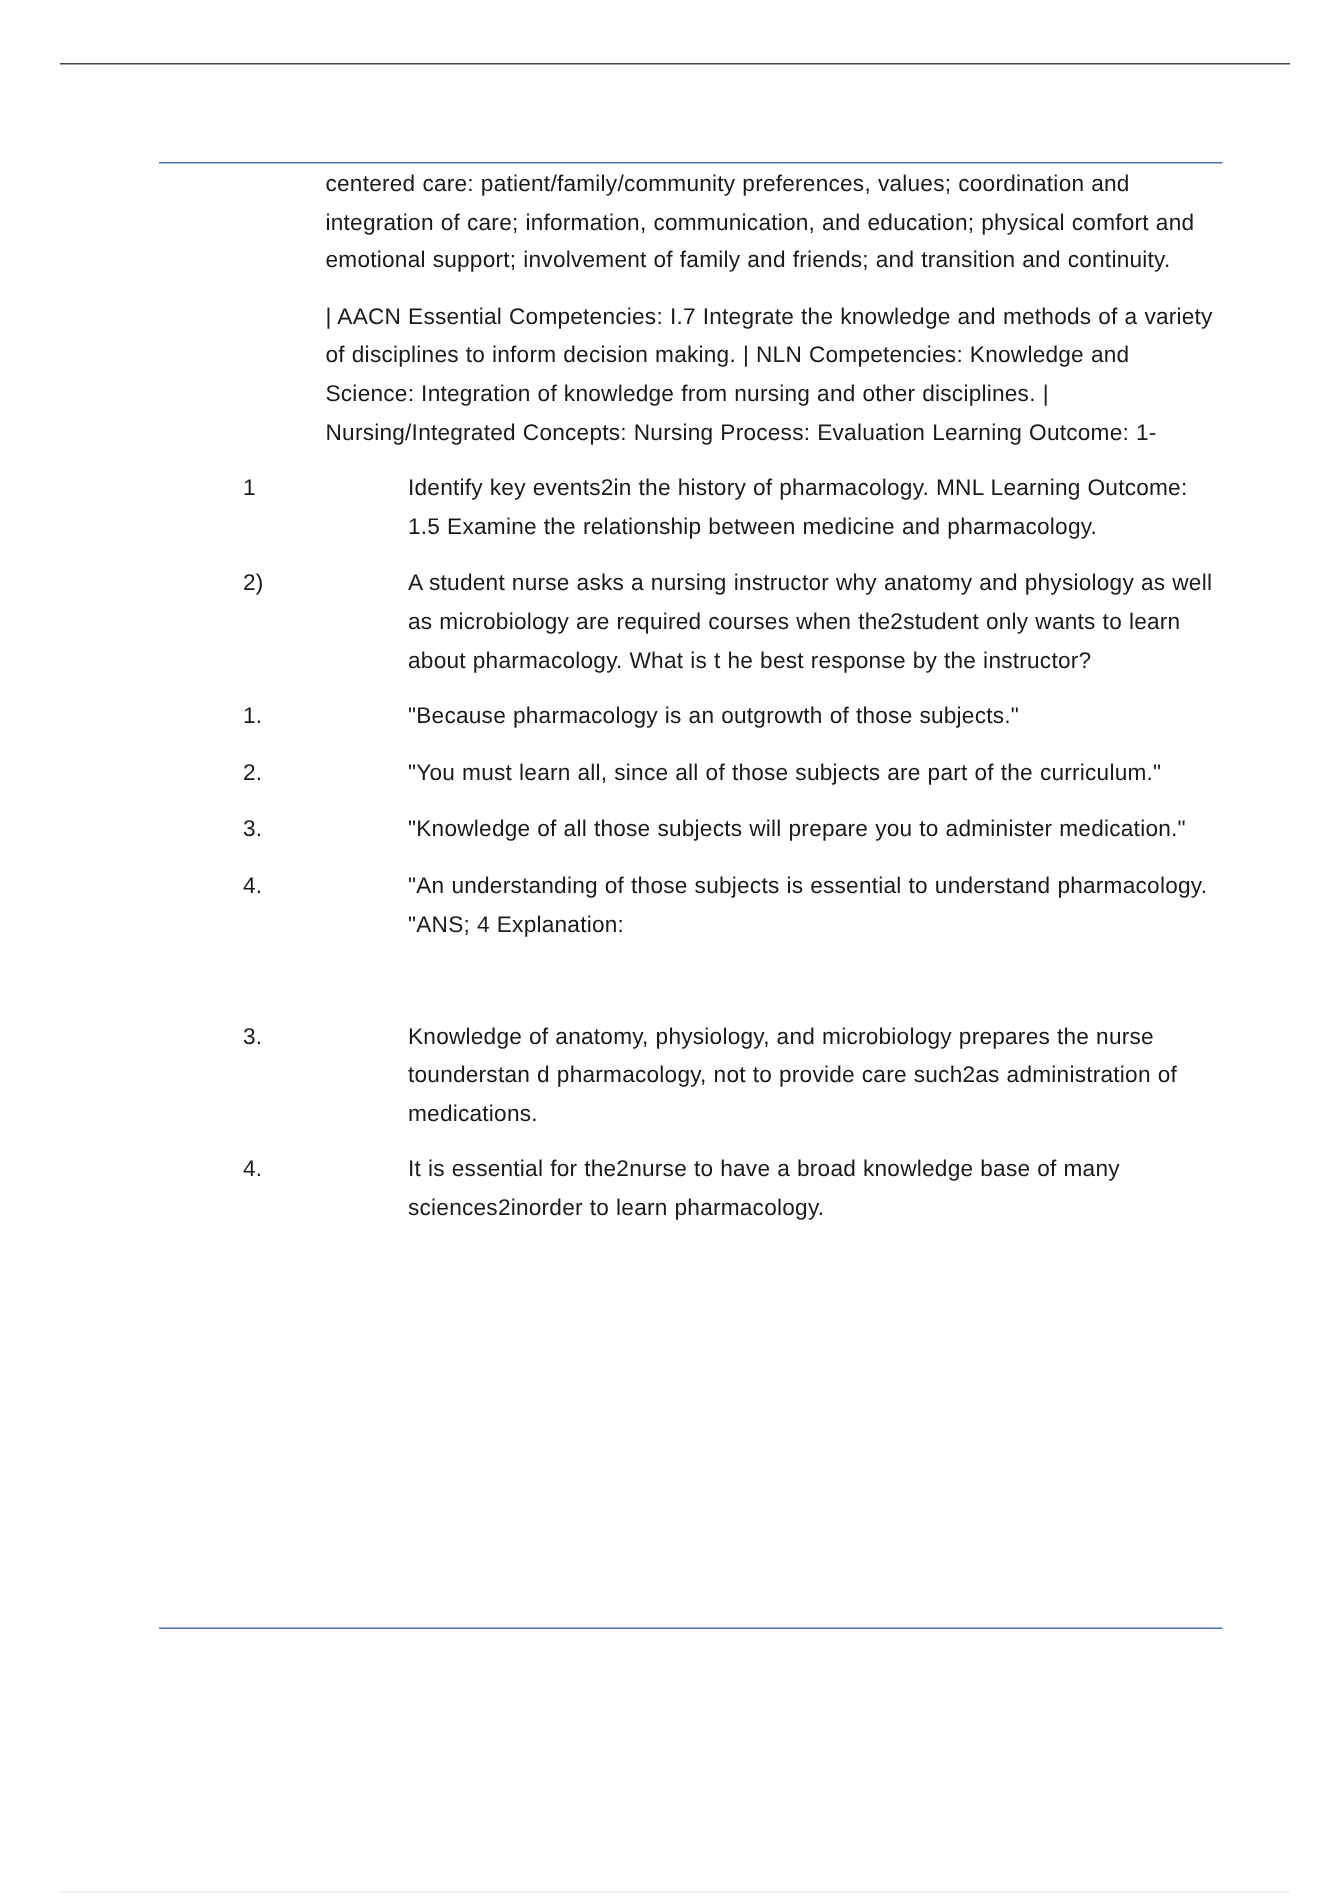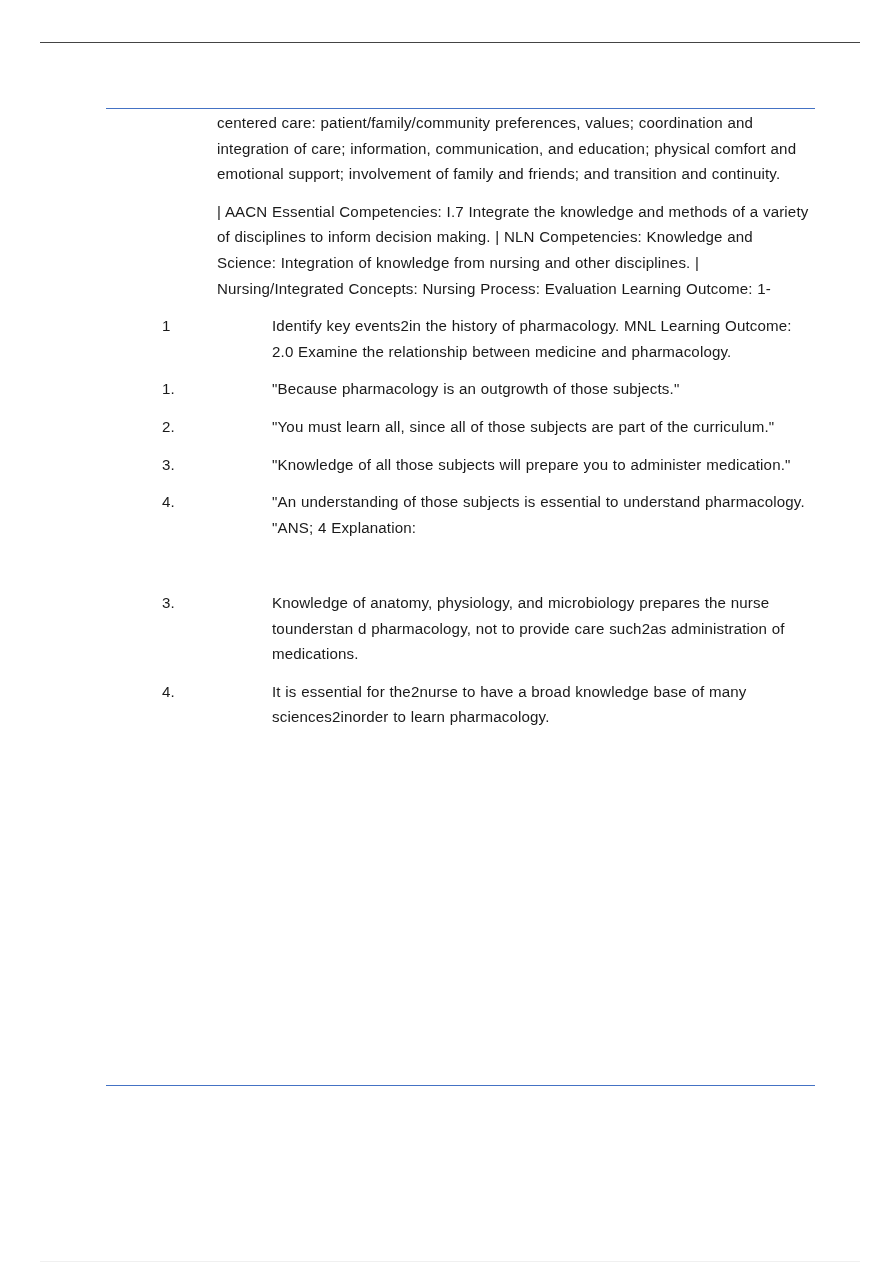--- a/index.html
+++ b/index.html
@@ -91,21 +91,22 @@
 
 <div class="page">
 
   <div class="header-rule" style="border-top-color: rgb(68, 68, 68);"></div>
 
   <div class="accent-rule top" style="border-top-color: rgb(68, 114, 196);"></div>
 
   <div class="text-column" id="text-column">
       <p class="para">centered care: patient/family/community preferences, values; coordination and integration of care; information, communication, and education; physical comfort and emotional support; involvement of family and friends; and transition and continuity.</p>
       <p class="para">| AACN Essential Competencies: I.7 Integrate the knowledge and methods of a variety of disciplines to inform decision making. | NLN Competencies: Knowledge and Science: Integration of knowledge from nursing and other disciplines. | Nursing/Integrated Concepts: Nursing Process: Evaluation Learning Outcome: 1-</p>
-      <p class="para tabbed"><span style="display: inline-block; width: 55px;">1</span><span>Identify key events2in the history of pharmacology. MNL Learning Outcome:  2.0 Examine the relationship between medicine and pharmacology.</span></p>
+      <p class="para tabbed"><span style="display: inline-block; width: 55px;">1</span><span>Identify key events2in the history of pharmacology. MNL Learning Outcome:  1.5 Examine the relationship between medicine and pharmacology.</span></p>
+      <p class="para tabbed"><span style="display: inline-block; width: 55px;">2)</span><span>A student nurse asks a nursing instructor why anatomy and physiology as well as microbiology are required courses when the2student only wants to learn about pharmacology. What is t he best response by the instructor?</span></p>
       <p class="para tabbed"><span style="display: inline-block; width: 55px;">1.</span><span>"Because pharmacology is an outgrowth of those subjects."</span></p>
       <p class="para tabbed"><span style="display: inline-block; width: 55px;">2.</span><span>"You must learn all, since all of those subjects are part of the curriculum."</span></p>
       <p class="para tabbed"><span style="display: inline-block; width: 55px;">3.</span><span>"Knowledge of all those subjects will prepare you to administer medication."</span></p>
       <p class="para tabbed"><span style="display: inline-block; width: 55px;">4.</span><span>"An understanding of those subjects is essential to understand pharmacology. "ANS; 4 Explanation:</span></p>
       <p class="para blank"></p>
       <p class="para tabbed"><span style="display: inline-block; width: 55px;">3.</span><span>Knowledge of anatomy, physiology, and microbiology prepares the nurse tounderstan d pharmacology, not to provide care such2as administration of medications.</span></p>
       <p class="para tabbed"><span style="display: inline-block; width: 55px;">4.</span><span>It is essential for the2nurse to have a broad knowledge base of many sciences2inorder to learn pharmacology.</span></p>
     </div>
 
   <div class="accent-rule bottom" style="border-top-color: rgb(68, 114, 196);"></div>

